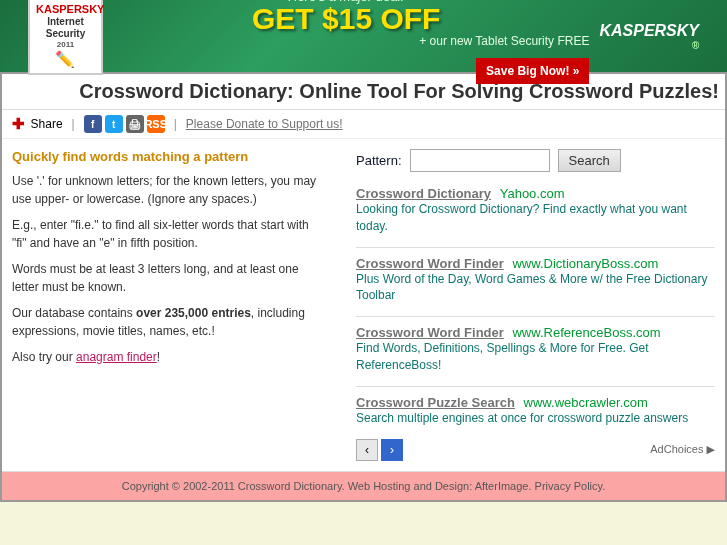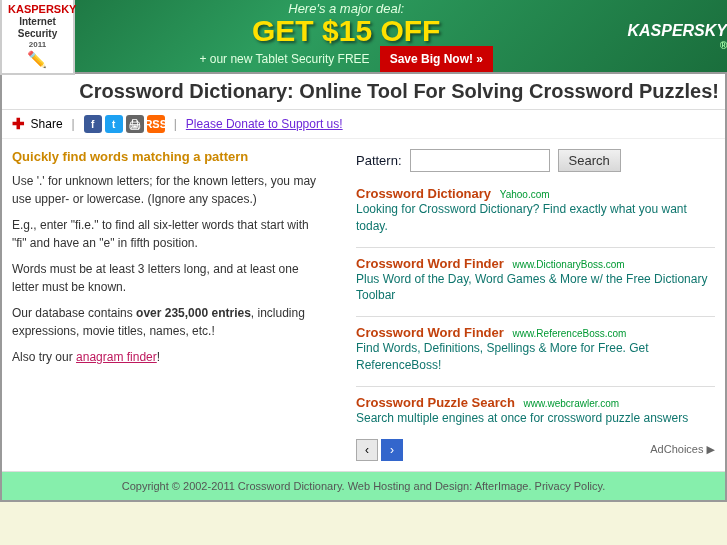--- a/index.html
+++ b/index.html
@@ -11,21 +11,21 @@
     }
 
     
     .banner {
       width: 100%;
       height: 72px;
       background: linear-gradient(135deg, #1a6e3c 0%, #2d9e5f 40%, #1a6e3c 100%);
       display: flex;
       align-items: center;
       justify-content: space-between;
-      padding: 0 0;
+      padding: 0 28px;
       position: relative;
     }
     .banner-left {
       display: flex;
       align-items: center;
       gap: 8px;
     }
     .kaspersky-box {
       background: #fff;
       border: 2px solid #ccc;
@@ -139,21 +139,21 @@
       font-size: 10px;
       font-weight: bold;
       color: #fff;
       cursor: pointer;
     }
     .fb { background: #3b5998; }
     .tw { background: #1da1f2; }
     .print { background: #666; }
     .rss { background: #ff6600; }
     .share-bar .separator { color: #999; margin: 0 3px; }
-    .share-bar .donate-link { color: #6d28d9; text-decoration: underline; cursor: pointer; }
+    .share-bar .donate-link { color: #737373; text-decoration: underline; cursor: pointer; }
 
     
     .content {
       display: flex;
       padding: 10px;
       gap: 34px;
     }
 
     
     .left-col {
@@ -206,25 +206,26 @@
       color: #333;
     }
 
     
     .ad-result {
       margin-bottom: 12px;
     }
     .ad-result .ad-title {
       font-size: 13px;
       font-weight: bold;
-      color: #c2410c;
+      color: #737373;
+      text-decoration: underline;
       cursor: pointer;
     }
     .ad-result .ad-source {
-      font-size: 10px;
+      font-size: 13px;
       color: #009933;
       margin-left: 5px;
     }
     .ad-result .ad-desc {
       font-size: 12px;
       color: #0f766e;
       line-height: 1.4;
     }
     .ad-divider {
       border: none;
@@ -260,40 +261,40 @@
       color: #666;
     }
 
     
     .footer {
       text-align: center;
       padding: 8px;
       font-size: 11px;
       color: #555;
       border-top: 1px solid #ddd;
-      background: #86efac;
+      background: #fca5a5;
     }
   </style>
 </head>
 <body>
 
 <div class="banner">
   <div class="banner-left">
     <div class="kaspersky-box">
       <div class="k-logo">KASPERSKY</div>
       <div style="font-size:10px; color:#333;">Internet Security</div>
       <div class="k-year">2011</div>
 
       <div style="font-size:16px; color:#5a3e00;">✏️</div>
     </div>
   </div>
   <div class="banner-center">
     <div class="small-text">Here's a major deal:</div>
     <div class="big-text">GET $15 OFF</div>
-    <div style="display:flex; align-items:center; justify-content:center; gap:10px;">
+    <div style="display:flex; align-items:flex-end; justify-content:center; gap:10px;flex-direction:column;">
       <div class="bottom-text">+ our new Tablet Security FREE</div>
       <button class="save-btn">Save Big Now! »</button>
     </div>
   </div>
   <div class="banner-right">
     <div class="k-text">KASPERSKY</div>
     <div style="font-size:10px; color:#aaffaa;">®</div>
   </div>
 </div>
 

